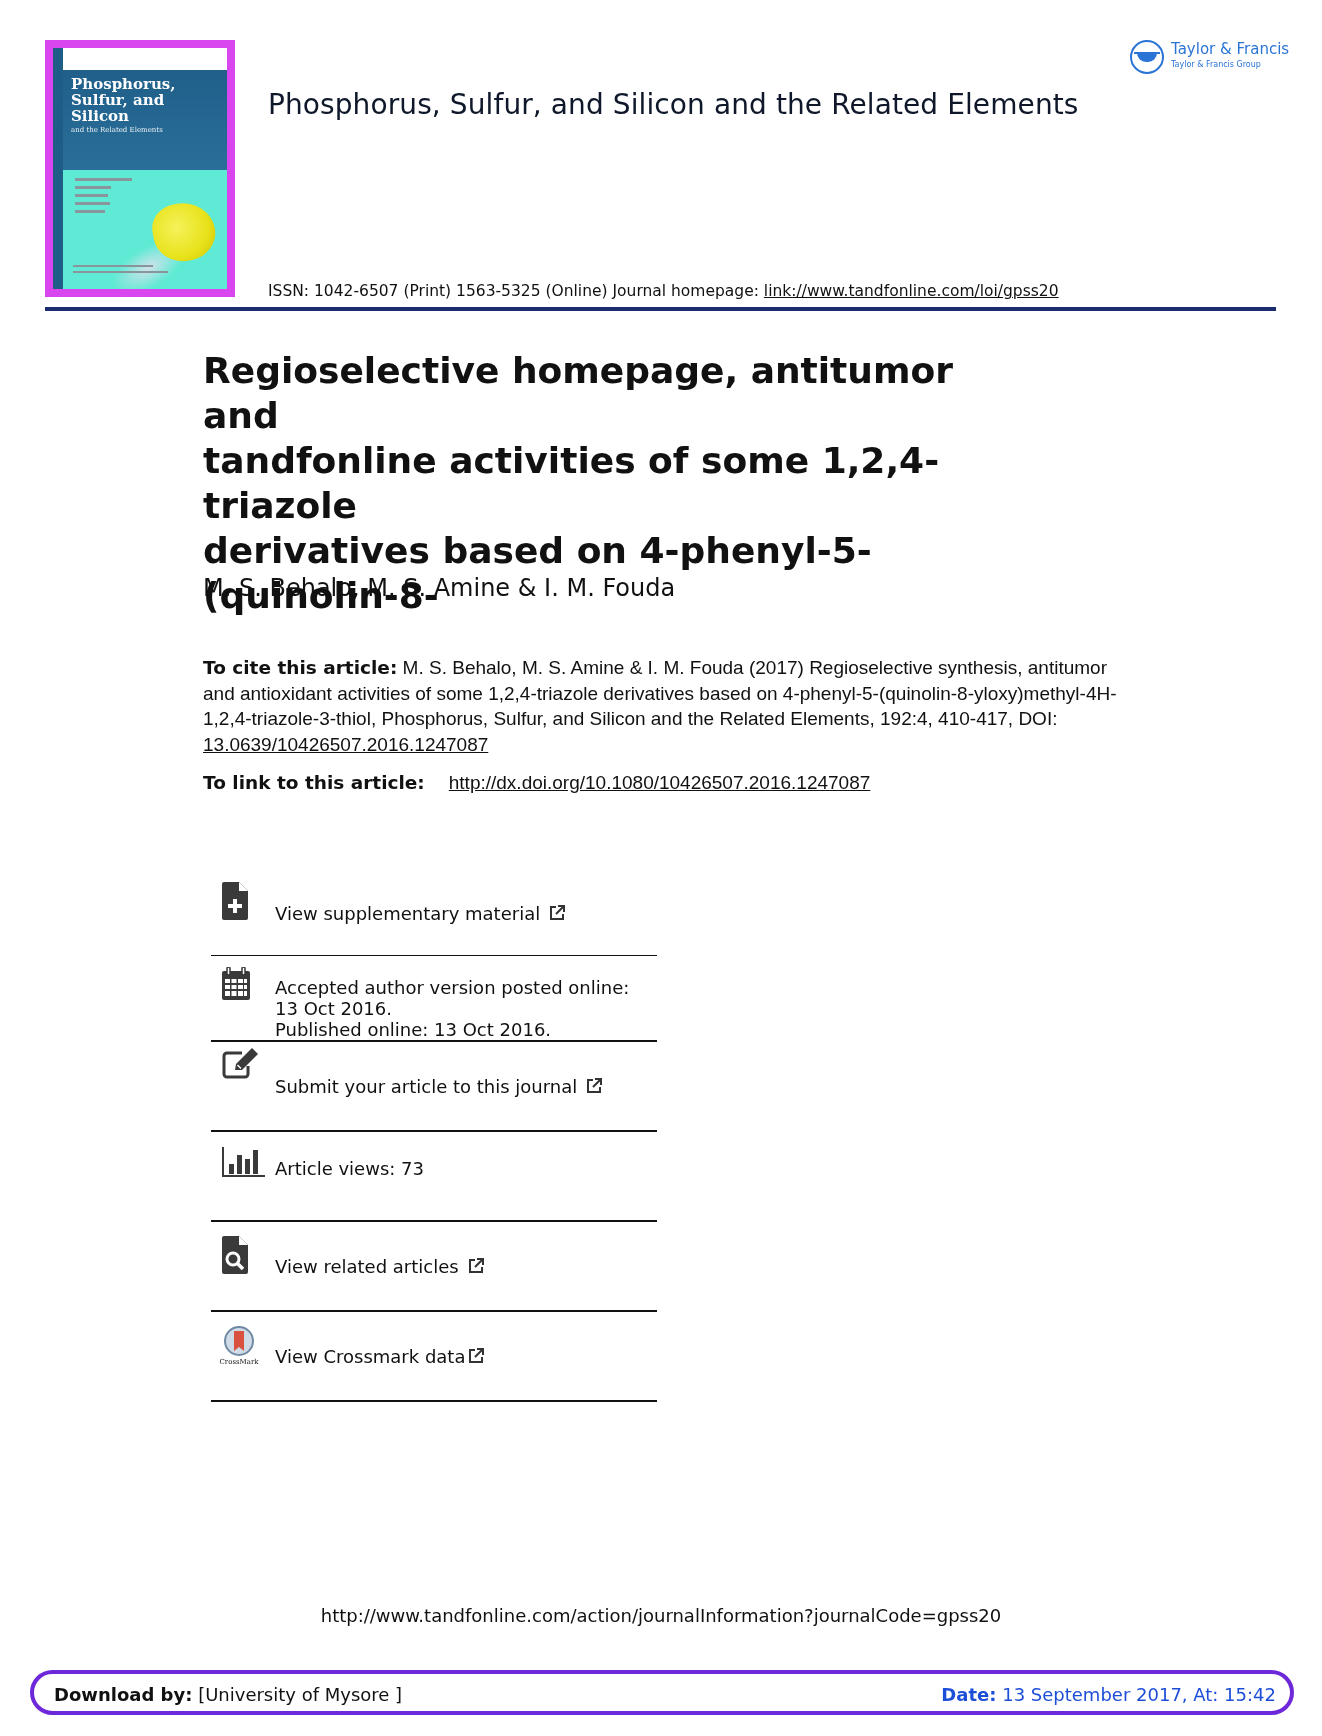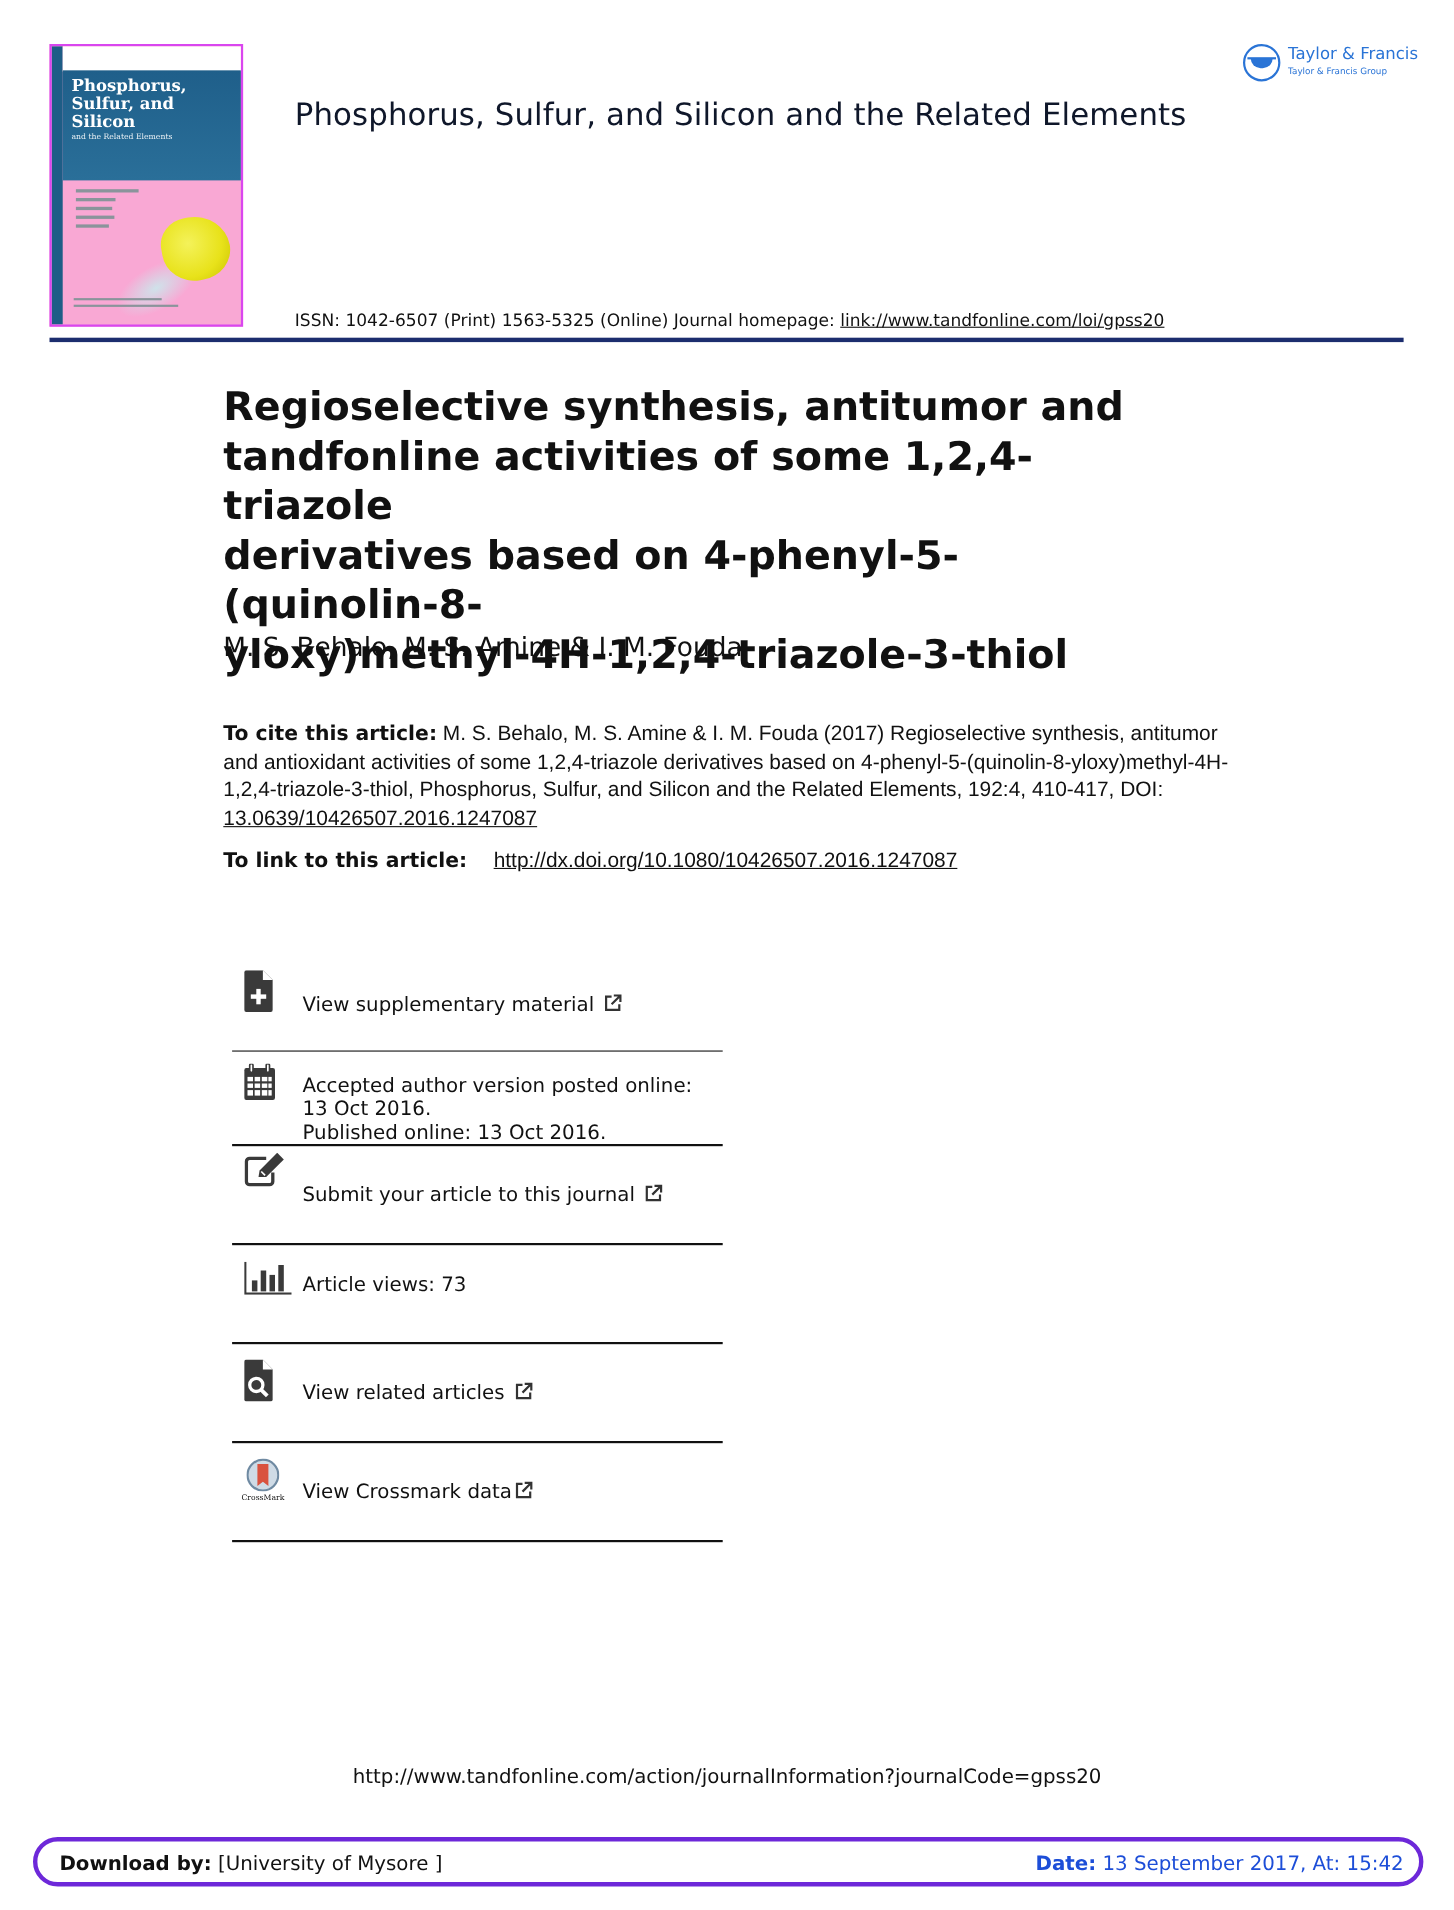--- a/index.html
+++ b/index.html
@@ -4,22 +4,22 @@
 <style>
   html, body { margin: 0; padding: 0; background: #ffffff; }
   body {
     width: 1322px; height: 1736px; position: relative; overflow: hidden;
     font-family: "DejaVu Sans", sans-serif; color: #111;
   }
   .abs { position: absolute; }
 
   
   .cover {
-    left: 45px; top: 40px; width: 176px; height: 257px;
-    border: 2px solid #d946ef; box-sizing: border-box; background: #f9a8d4; overflow: hidden;
+    left: 45px; top: 40px; width: 190px; height: 257px;
+    border: 8px solid #d946ef; box-sizing: border-box; background: #5eead4; overflow: hidden;
   }
   .cover .spine { position: absolute; left: 0; top: 0; width: 10px; height: 100%; background: #1e5d86; }
   .cover .topband { position: absolute; left: 10px; top: 0; right: 0; height: 22px; background: #fff; border-bottom: 1px solid #cfd8de; }
   .cover .titleband {
     position: absolute; left: 10px; right: 0; top: 22px; height: 100px;
     background: linear-gradient(180deg, #1f5f8a 0%, #2a6f99 100%);
     color: #fff; font-family: "DejaVu Serif", serif; font-weight: bold;
     font-size: 15px; line-height: 16px; padding: 6px 8px; box-sizing: border-box;
   }
   .cover .titleband .sub { font-size: 7px; line-height: 9px; font-weight: normal; opacity: .9; margin-top: 2px; }
@@ -124,24 +124,23 @@
   <div class="group">Taylor &amp; Francis Group</div>
 </div>
 
 <div class="abs issn">
   <span>ISSN: 1042-6507 (Print) 1563-5325 (Online) Journal homepage: </span><a>link://www.tandfonline.com/loi/gpss20</a>
 </div>
 
 <div class="abs rule"></div>
 
 <div class="abs article-title">
-  <div>Regioselective synthesis, antitumor and</div>
+  <div>Regioselective homepage, antitumor and</div>
   <div>tandfonline activities of some 1,2,4-triazole</div>
   <div>derivatives based on 4-phenyl-5-(quinolin-8-</div>
-  <div>yloxy)methyl-4H-1,2,4-triazole-3-thiol</div>
 </div>
 
 <div class="abs authors">M. S. Behalo, M. S. Amine &amp; I. M. Fouda</div>
 
 <div class="abs cite">
   <span class="lbl">To cite this article:</span><span> M. S. Behalo, M. S. Amine &amp; I. M. Fouda (2017) Regioselective synthesis, antitumor and antioxidant activities of some 1,2,4-triazole derivatives based on 4-phenyl-5-(quinolin-8-yloxy)methyl-4H-1,2,4-triazole-3-thiol, Phosphorus, Sulfur, and Silicon and the Related Elements, 192:4, 410-417, DOI: </span><a>13.0639/10426507.2016.1247087</a>
 </div>
 
 <div class="abs link">
   <span class="lbl">To link to this article:</span><a>http://dx.doi.org/10.1080/10426507.2016.1247087</a>

